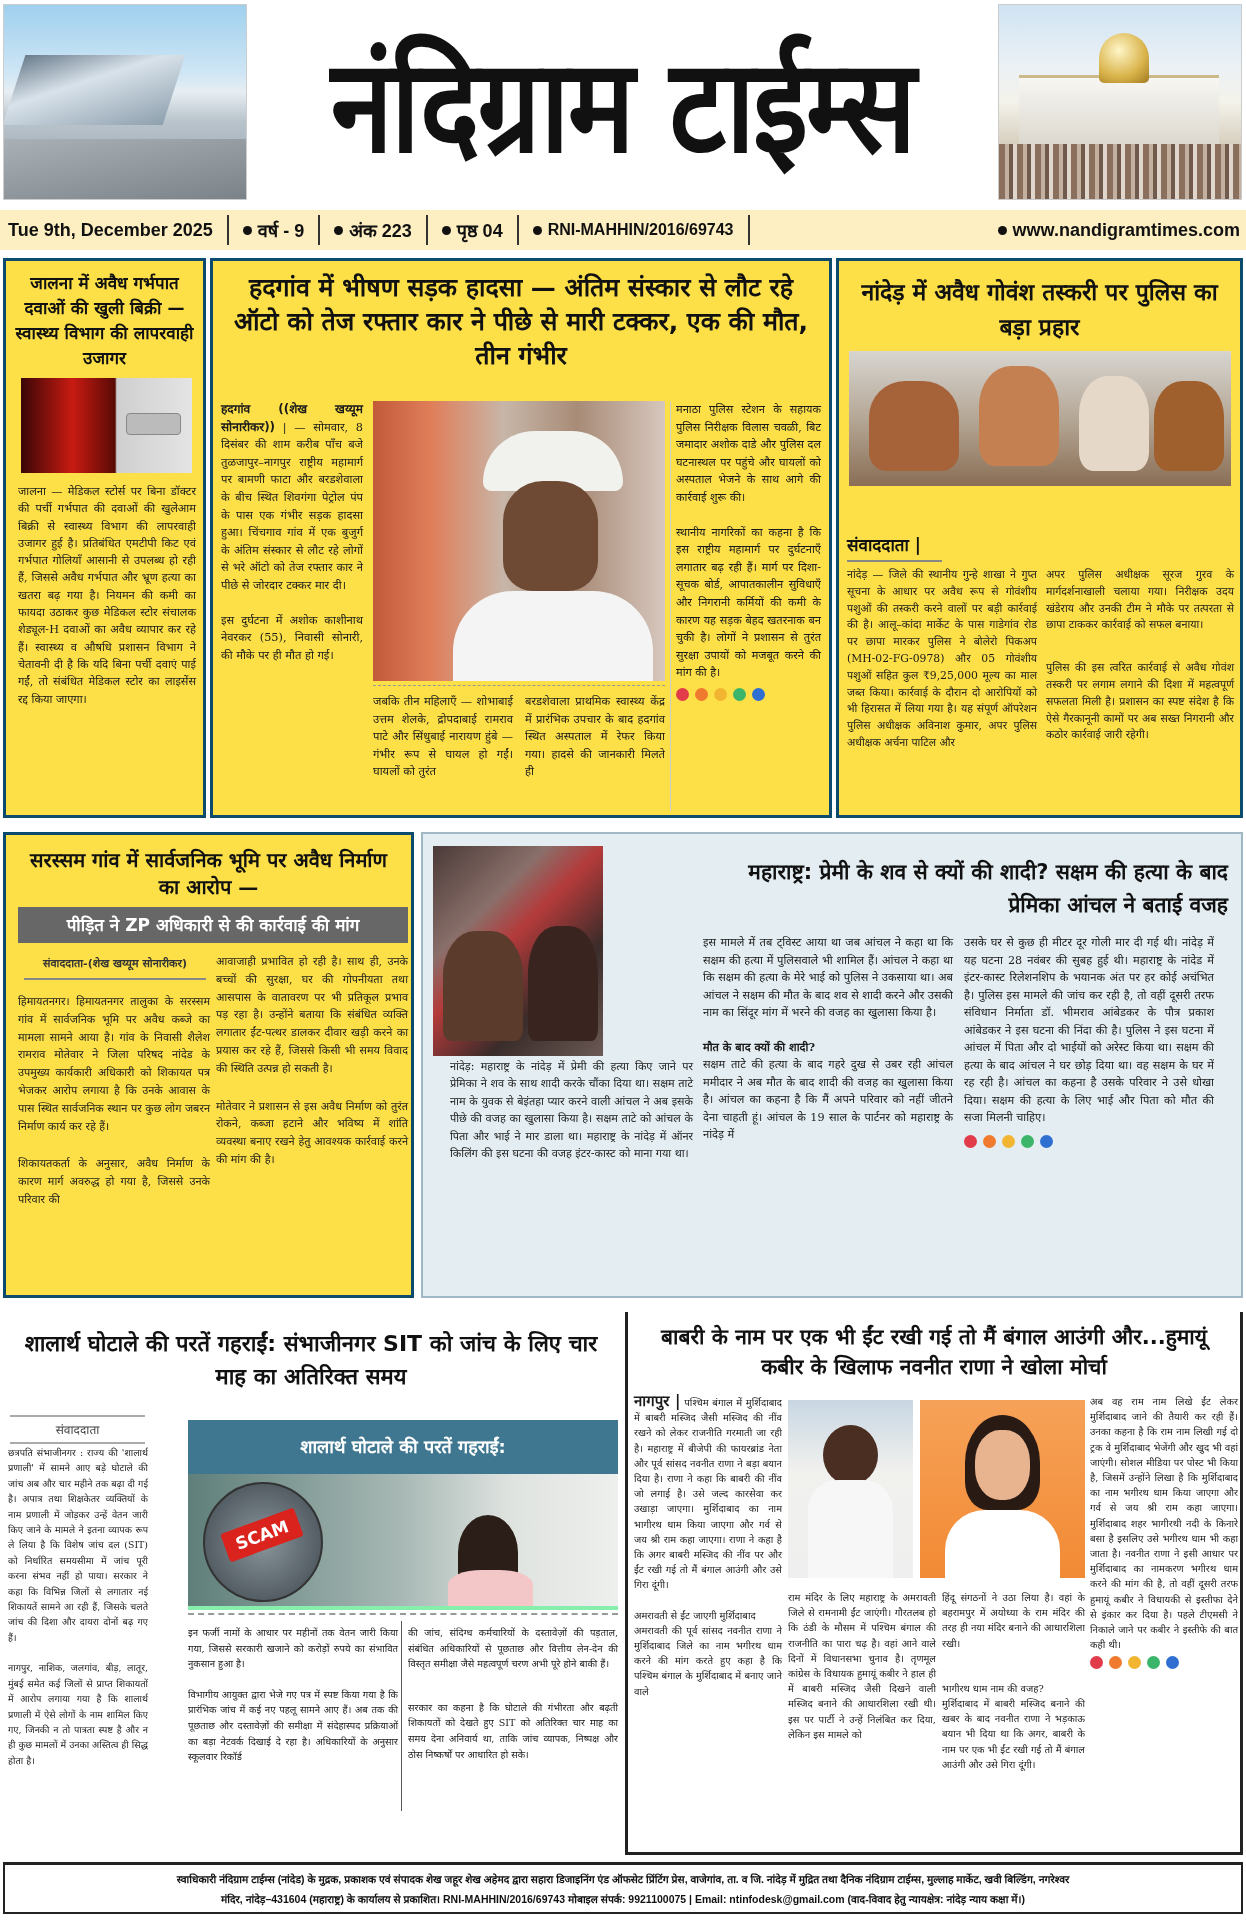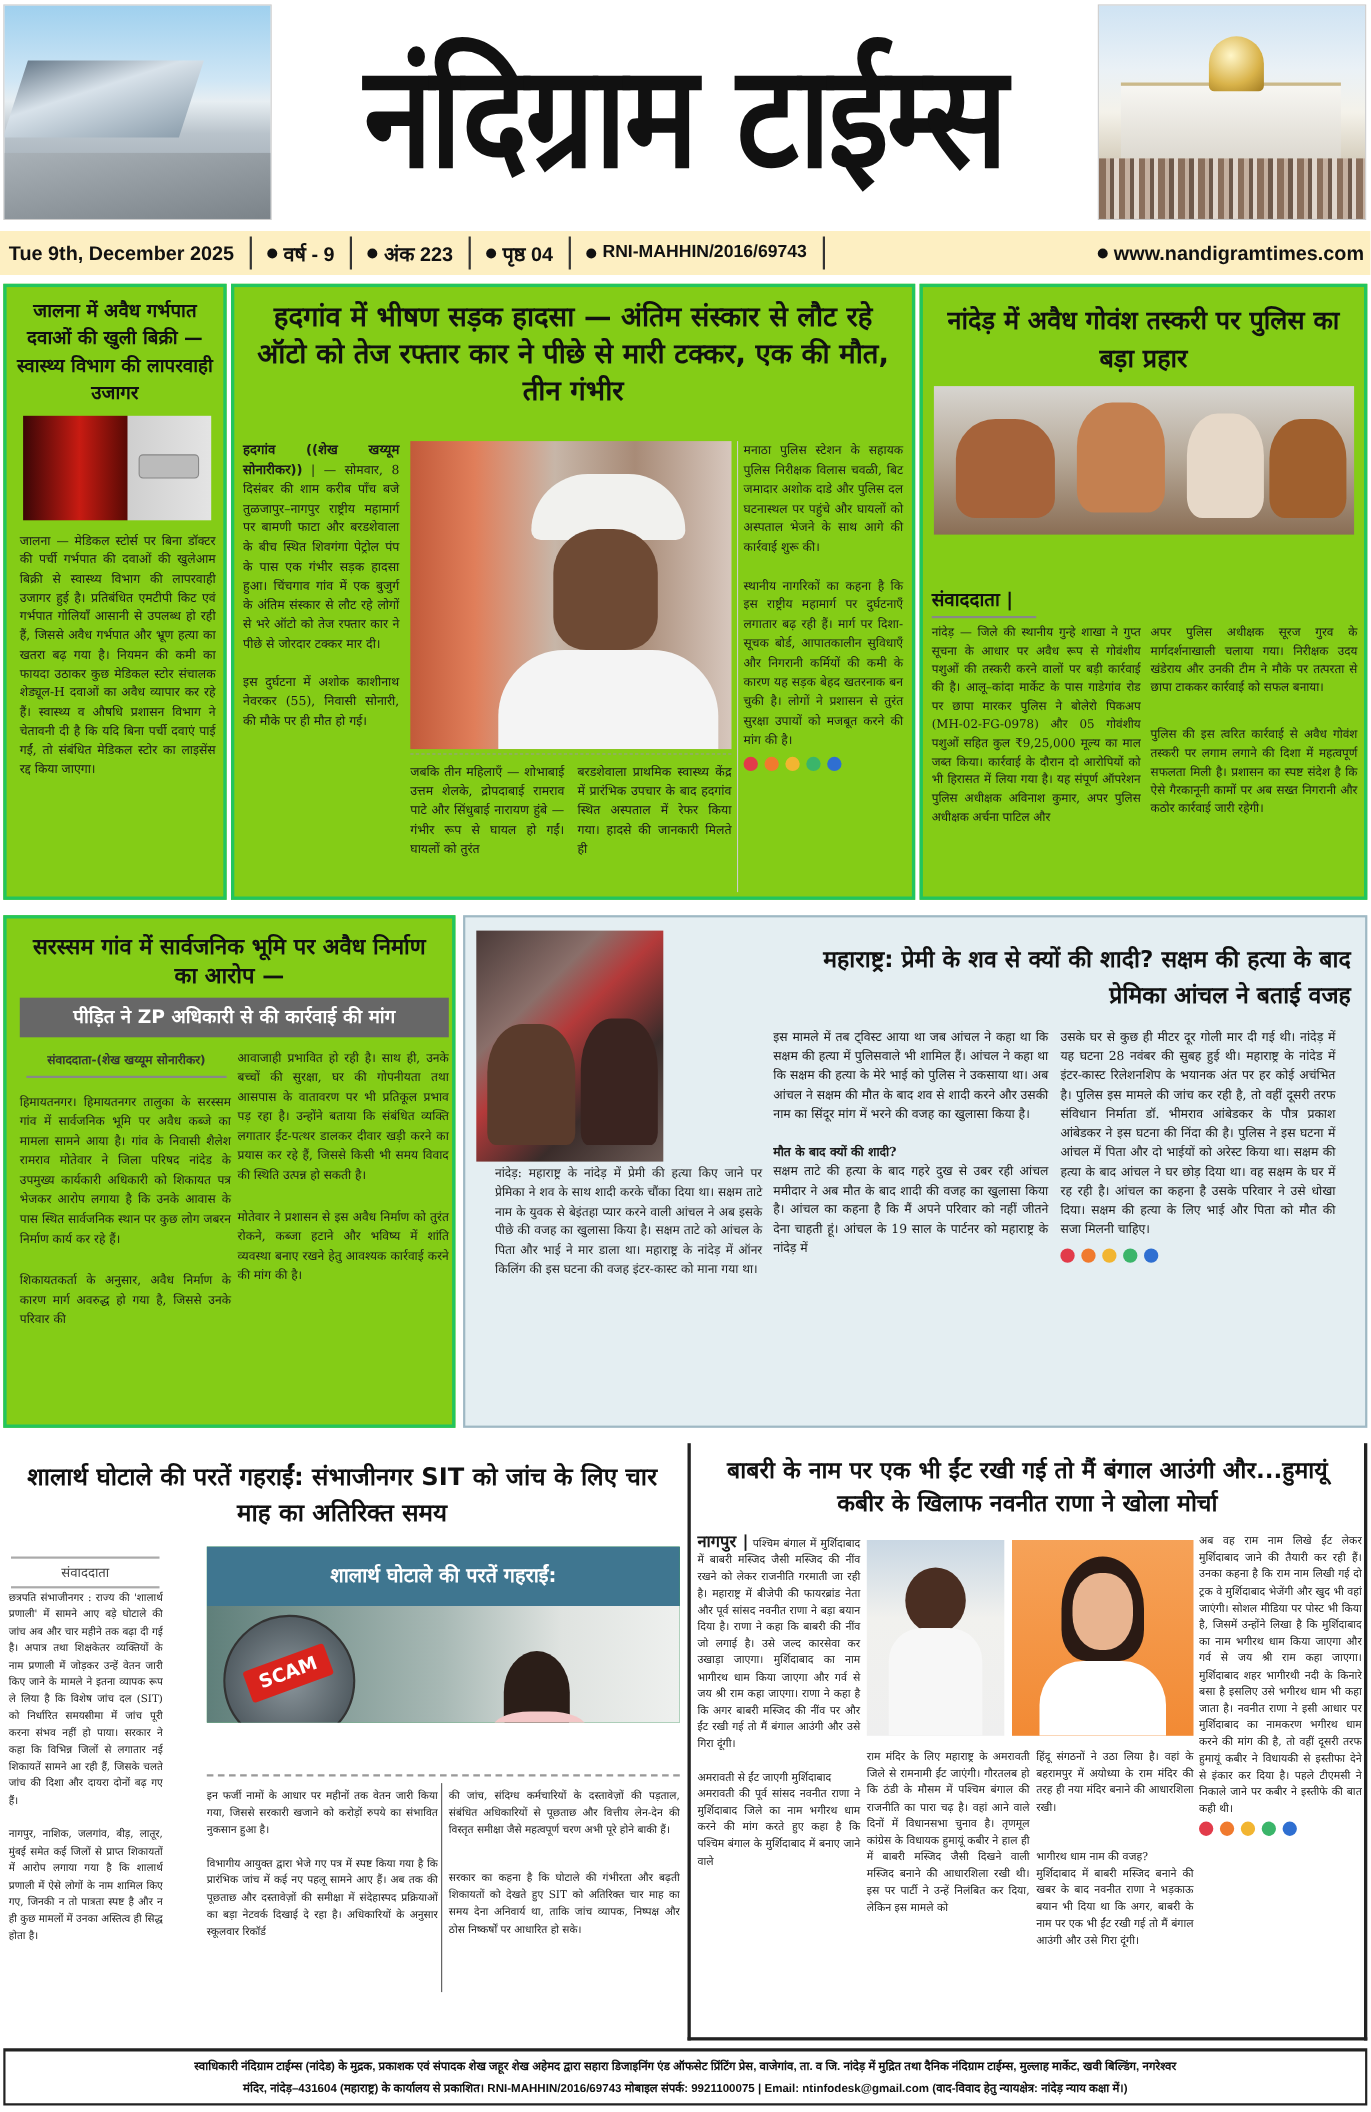--- a/index.html
+++ b/index.html
@@ -14,21 +14,21 @@
   .mast-right .dome { position:absolute; left:100px; top:28px; width:50px; height:50px; border-radius:50% 50% 10% 10%; background: radial-gradient(circle at 40% 35%,#fff6c8,#d9b34a 60%,#a07a20); }
   .mast-right .hall { position:absolute; left:20px; top:70px; width:200px; height:70px; background: linear-gradient(180deg,#f7f6f2,#dcd8cf); border-top: 3px solid #cbb98a; }
   .mast-right .crowd { position:absolute; left:0; bottom:0; width:100%; height:55px; background: repeating-linear-gradient(90deg,#8a6f5c 0 6px,#c4b0a0 6px 10px,#6f5a4c 10px 14px,#e0d6cc 14px 18px); }
   .logo { position: absolute; left: 250px; top: 0; width: 745px; height: 200px; display: flex; align-items: center; justify-content: center; font-family: "DejaVu Sans", sans-serif; font-weight: 900; font-size: 112px; letter-spacing: -2px; color: #111; transform: scaleY(1.15); }
   
   .infobar { position: absolute; left: 0; top: 210px; width: 1246px; height: 40px; background: #fdefc2; display: flex; align-items: center; font-family: "Liberation Sans", sans-serif; font-weight: bold; font-size: 18px; color: #111; }
   .infobar .cell { padding: 0 14px; border-right: 2px solid #333; height: 30px; display: flex; align-items: center; white-space: nowrap; }
   .infobar .cell:last-child { border-right: none; }
   .dot { display:inline-block; width:9px; height:9px; background:#111; border-radius:50%; margin-right:6px; }
   
-  .box { position: absolute; border: 3px solid #22c55e; background: #84cc16; }
+  .box { position: absolute; border: 3px solid #0c4a6e; background: #fde047; }
   .hl { font-family: "DejaVu Sans", sans-serif; font-weight: bold; text-align: center; color: #111; }
   .body { font-family: "DejaVu Serif", serif; font-size: 11.6px; line-height: 17.8px; text-align: justify; color: #1a1a1a; }
   .body p + p { margin-top: 17px; }
   .byline { font-family: "DejaVu Sans", sans-serif; font-weight: bold; }
   .photo { position: absolute; overflow: hidden; }
   .dots { display: flex; gap: 6px; }
   .dots span { width: 13px; height: 13px; border-radius: 50%; display: inline-block; }
   .vrule { position:absolute; width:1px; background:#333; }
   .footer { position: absolute; left: 3px; top: 1862px; width: 1240px; height: 52px; border: 2px solid #222; border-top-width: 3px; font-family: "Liberation Sans", sans-serif; font-weight: bold; font-size: 12px; text-align: center; line-height: 20px; padding: 4px 10px; }
 </style>
@@ -161,21 +161,21 @@
 </div>
 
 <div class="abs" style="left:0;top:1315px;width:622px;height:540px;">
   <div class="hl" style="font-size:22px;line-height:33px;padding:12px 18px 0;">शालार्थ घोटाले की परतें गहराईं: संभाजीनगर SIT को जांच के लिए चार माह का अतिरिक्त समय</div>
   <div style="position:absolute;left:10px;top:100px;width:135px;border-top:2px solid #aaa;"></div>
   <div style="position:absolute;left:10px;top:106px;width:135px;text-align:center;font-size:12px;color:#444;border-bottom:2px solid #aaa;padding-bottom:4px;">संवाददाता</div>
   <div class="body" style="position:absolute;left:8px;top:130px;width:140px;font-size:9.4px;line-height:15.4px;">
     <p>छत्रपति संभाजीनगर : राज्य की 'शालार्थ प्रणाली' में सामने आए बड़े घोटाले की जांच अब और चार महीने तक बढ़ा दी गई है। अपात्र तथा शिक्षकेतर व्यक्तियों के नाम प्रणाली में जोड़कर उन्हें वेतन जारी किए जाने के मामले ने इतना व्यापक रूप ले लिया है कि विशेष जांच दल (SIT) को निर्धारित समयसीमा में जांच पूरी करना संभव नहीं हो पाया। सरकार ने कहा कि विभिन्न जिलों से लगातार नई शिकायतें सामने आ रही हैं, जिसके चलते जांच की दिशा और दायरा दोनों बढ़ गए हैं।</p>
     <p style="margin-top:15px;">नागपुर, नाशिक, जलगांव, बीड़, लातूर, मुंबई समेत कई जिलों से प्राप्त शिकायतों में आरोप लगाया गया है कि शालार्थ प्रणाली में ऐसे लोगों के नाम शामिल किए गए, जिनकी न तो पात्रता स्पष्ट है और न ही कुछ मामलों में उनका अस्तित्व ही सिद्ध होता है।</p>
   </div>
-  <div class="photo" style="left:188px;top:91px;width:430px;height:160px;background:#15803d;">
+  <div class="photo" style="left:188px;top:105px;width:430px;height:190px;background:#86efac;">
     <div style="position:absolute;left:0;top:0;width:430px;height:54px;background:#3f7690;color:#fff;font-family:'DejaVu Sans',sans-serif;font-weight:bold;font-size:18px;text-align:center;line-height:54px;">शालार्थ घोटाले की परतें गहराईं:</div>
     <div style="position:absolute;left:0;top:54px;width:430px;height:132px;background:linear-gradient(90deg,#5f7f7a 0%,#a8b9b5 50%,#dfe3e0 75%,#eef0ee 100%);"></div>
     <div style="position:absolute;left:15px;top:62px;width:120px;height:120px;border-radius:50%;background:radial-gradient(circle,#8a959b,#3c464c);border:2px solid #333;"></div>
     <div style="position:absolute;left:35px;top:100px;width:78px;height:30px;background:#d9231c;color:#fff;font-family:'DejaVu Sans',sans-serif;font-weight:bold;font-size:17px;text-align:center;line-height:30px;transform:rotate(-20deg);border-radius:3px;">SCAM</div>
     <div style="position:absolute;left:270px;top:95px;width:60px;height:75px;background:#2b1e18;border-radius:50% 50% 20% 20%;"></div>
     <div style="position:absolute;left:260px;top:150px;width:85px;height:36px;background:#f3c7c7;border-radius:40% 40% 0 0;"></div>
   </div>
   <div style="position:absolute;left:188px;top:298px;width:430px;border-top:2px dashed #999;"></div>
   <div class="body" style="position:absolute;left:188px;top:310px;width:210px;font-size:9.6px;line-height:15.6px;">
     <p>इन फर्जी नामों के आधार पर महीनों तक वेतन जारी किया गया, जिससे सरकारी खजाने को करोड़ों रुपये का संभावित नुकसान हुआ है।</p>

